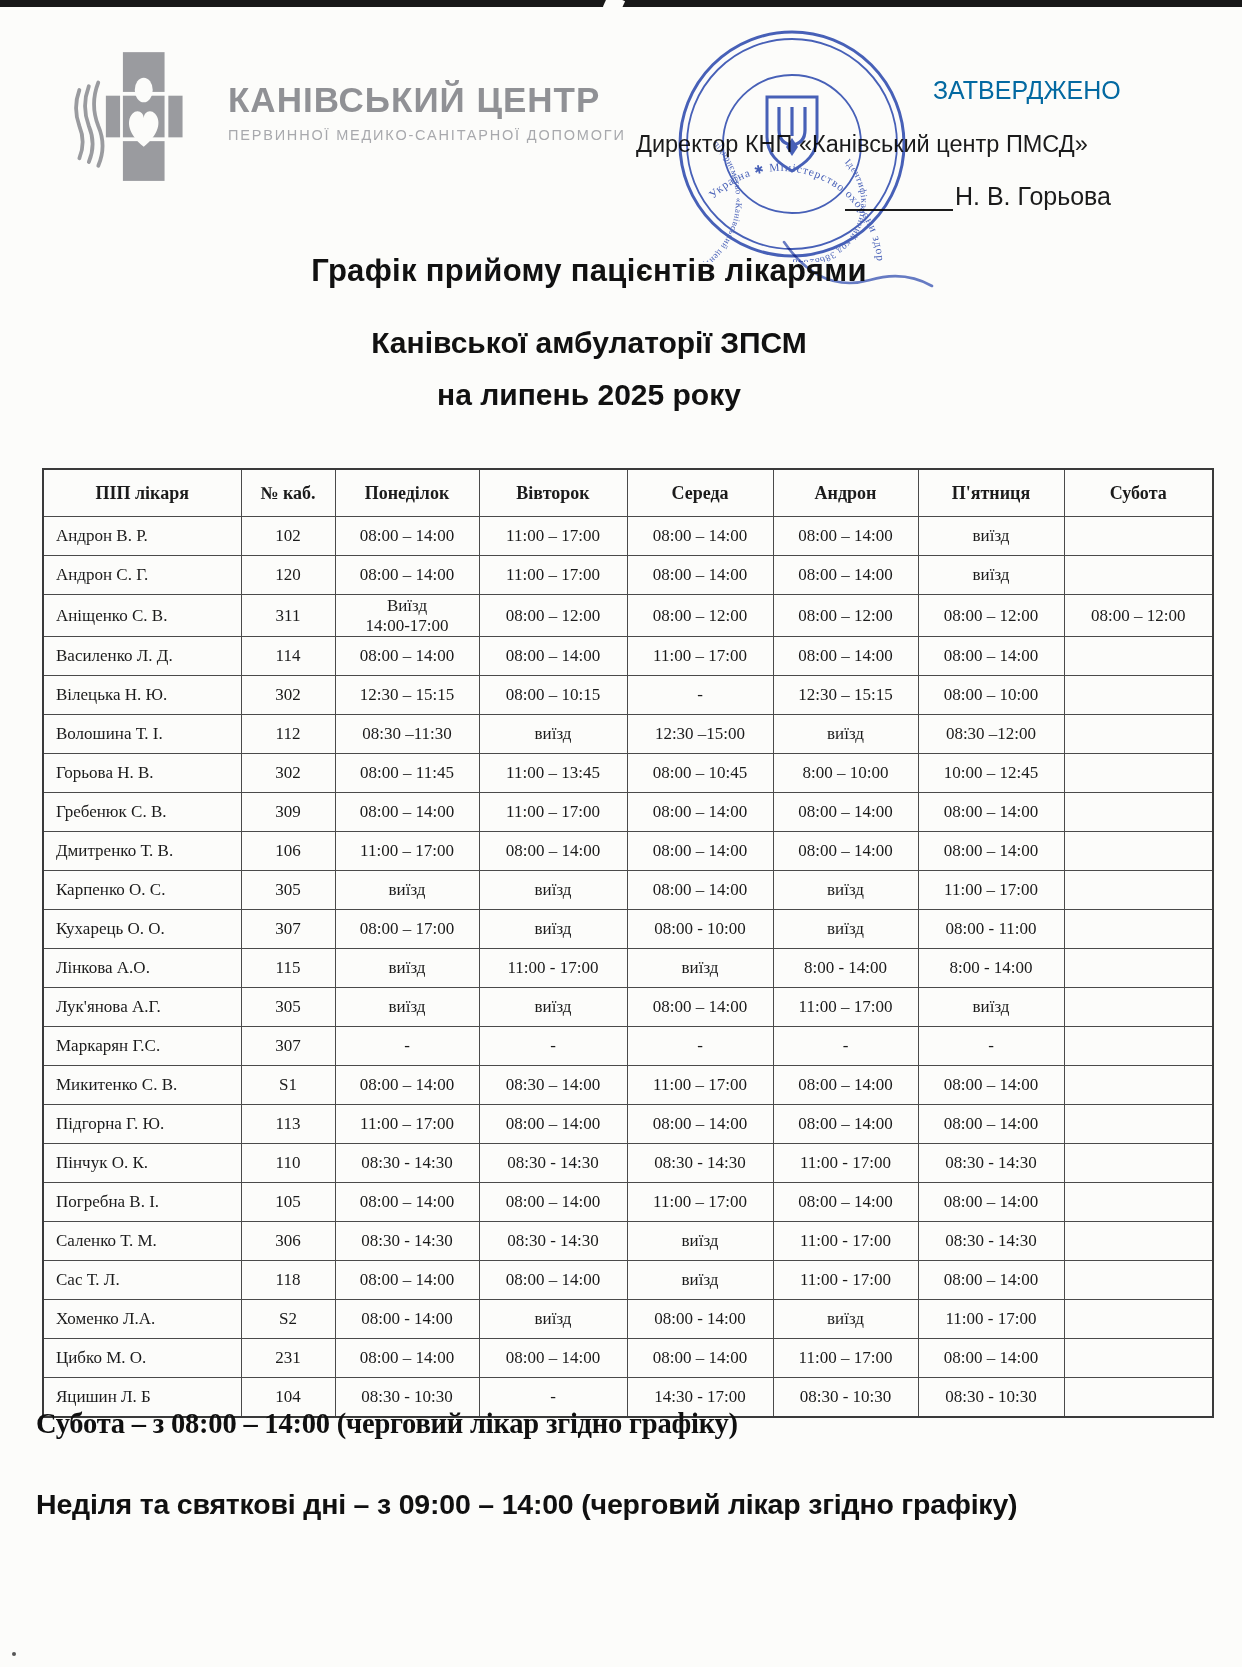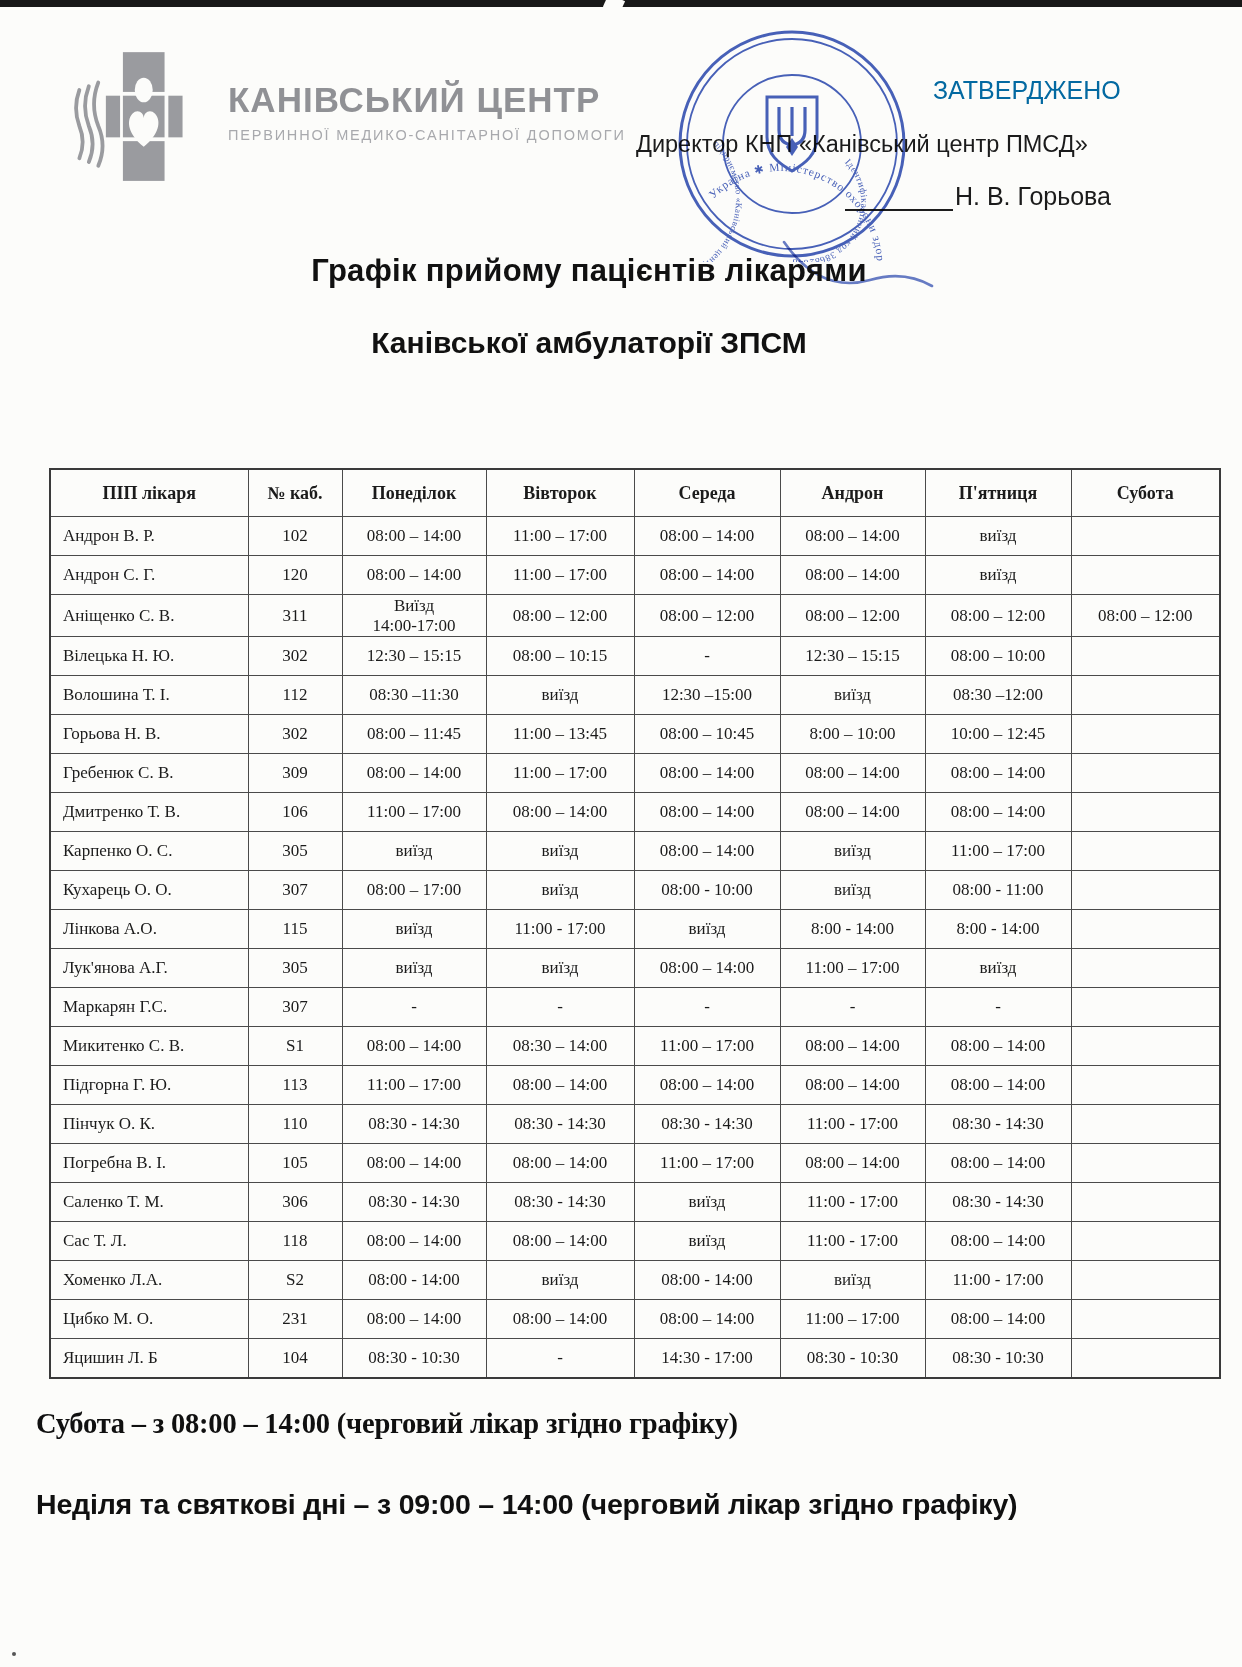--- a/index.html
+++ b/index.html
@@ -30,21 +30,21 @@
   .stamp { position:absolute; left:674px; top:26px; width:236px; height:236px; opacity:.9; mix-blend-mode:multiply; }
   .stamp-flourish { position:absolute; left:770px; top:236px; width:170px; height:70px; opacity:.75; mix-blend-mode:multiply; }
 
   
   .doc-title { position:absolute; left:0; width:1178px; text-align:center; font-weight:bold; color:#111; }
   .t1 { top:253px; font-size:31px; letter-spacing:.3px; }
   .t2 { top:326px; font-size:30px; }
   .t3 { top:378px; font-size:30px; }
 
   
-  .table-wrap { position:absolute; left:39px; top:468px;padding-left:10px; }
+  .table-wrap { position:absolute; left:32px; top:468px;padding-left:10px; }
   table.sched { border-collapse:collapse; table-layout:fixed; width:1170px;
                 font-family:"Liberation Serif", serif; color:#1b1b1b; }
   .sched th, .sched td { border:1.6px solid #4a4a4a; overflow:hidden; }
   .sched { border:2.2px solid #3a3a3a; }
   .sched th { height:44px; font-size:18px; font-weight:bold; text-align:center; }
   .sched th.h-name { text-align:center; }
   .sched td { height:36px; font-size:17px; text-align:center; white-space:pre-line; line-height:1.15; padding:1px 2px; }
   .sched td.name-cell { text-align:left; padding-left:12px; }
 
   
@@ -122,20 +122,21 @@
       <path d="M0,-25 v29" stroke-width="3.2"></path>
       <path d="M0,6 l-6,9 l6,9 l6,-9 z" fill="#3450b4" stroke="none"></path>
     </g>
   </svg>
   <svg class="stamp-flourish" viewBox="0 0 170 70">
     <path d="M14,6 q36,52 86,38 q34,-10 62,6" fill="none" stroke="#3450b4" stroke-width="2.6" stroke-linecap="round"></path>
   </svg>
 
   <div class="doc-title t2">Канівської амбулаторії ЗПСМ</div>
   <div class="doc-title t1">Графік прийому пацієнтів лікарями</div>
+  <div class="doc-title t3">на липень 2025 року</div>
 
   <div class="table-wrap">
     <table class="sched">
       <colgroup>
         <col style="width:198px">
           <col style="width:94px">
           <col style="width:144px">
           <col style="width:148px">
         <col style="width:146px">
           <col style="width:145px">
@@ -183,20 +184,30 @@
             <td>311</td>
             <td>Виїзд
 14:00-17:00</td>
             <td>08:00 – 12:00</td>
             <td>08:00 – 12:00</td>
             <td>08:00 – 12:00</td>
             <td>08:00 – 12:00</td>
             <td>08:00 – 12:00</td>
           </tr>
 
+          <tr>
+            <td class="name-cell">Василенко Л. Д.</td>
+            <td>114</td>
+            <td>08:00 – 14:00</td>
+            <td>08:00 – 14:00</td>
+            <td>11:00 – 17:00</td>
+            <td>08:00 – 14:00</td>
+            <td>08:00 – 14:00</td>
+            <td></td>
+          </tr>
 
           <tr>
             <td class="name-cell">Вілецька Н. Ю.</td>
             <td>302</td>
             <td>12:30 – 15:15</td>
             <td>08:00 – 10:15</td>
             <td>-</td>
             <td>12:30 – 15:15</td>
             <td>08:00 – 10:00</td>
             <td></td>

